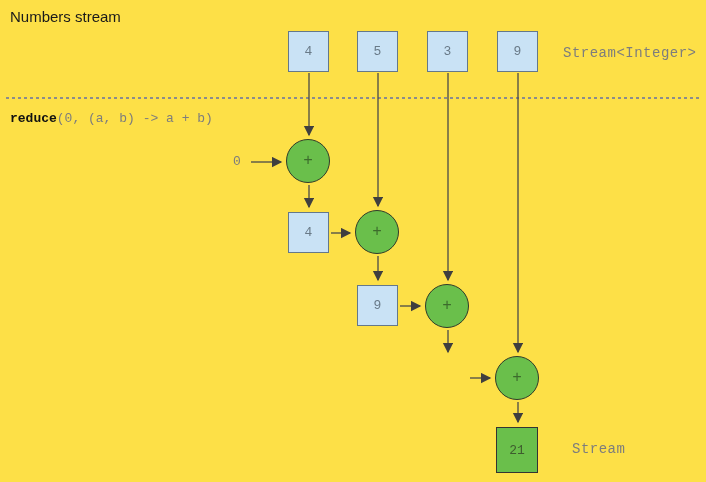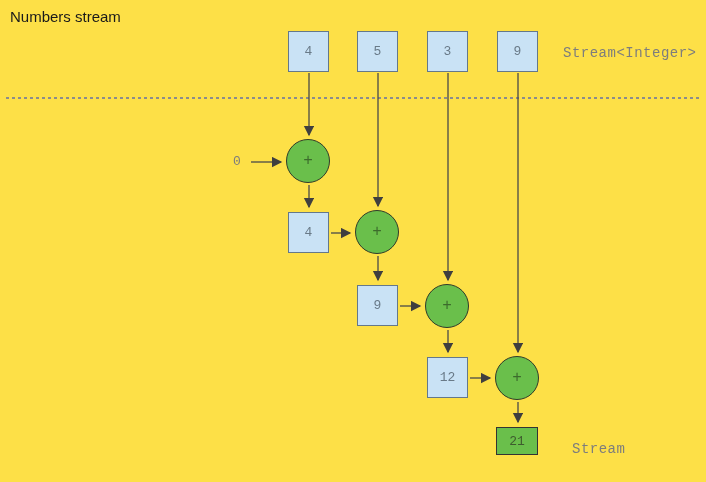--- a/index.html
+++ b/index.html
@@ -63,21 +63,21 @@
     border: 1.5px solid #64788a;
     display: flex;
     align-items: center;
     justify-content: center;
     font-family: "Liberation Mono", monospace;
     font-size: 13px;
     color: #697a88;
   }
   .node-box.result {
     width: 42px;
-    height: 28px;
+    height: 46px;
     background: #6abf4b;
     border: 1.5px solid #333333;
     color: #3e5c2e;
   }
   .op-circle {
     position: absolute;
     width: 44px;
     height: 44px;
     border-radius: 50%;
     background: #6abf4b;
@@ -112,20 +112,21 @@
     <span>3</span>
   </div>
   <div class="node-box" style="left:497px; top:31px;">
     <span>9</span>
   </div>
 
   <div class="type-label" style="left:563px; top:45px;">Stream&lt;Integer&gt;</div>
 
   <div class="dashed-line"></div>
 
+  <div class="reduce-expr"><span class="kw">reduce</span><span>(0, (a, b) -&gt; a + b)</span></div>
 
   <div class="seed-label">0</div>
 
   <div class="op-circle" style="left:286px; top:139px;">
     <span>+</span>
   </div>
   <div class="op-circle" style="left:355px; top:210px;">
     <span>+</span>
   </div>
   <div class="op-circle" style="left:425px; top:284px;">
@@ -133,23 +134,20 @@
   </div>
   <div class="op-circle" style="left:495px; top:356px;">
     <span>+</span>
   </div>
 
   <div class="node-box" style="left:288px; top:212px;">
     <span>4</span>
   </div>
   <div class="node-box" style="left:357px; top:285px;">
     <span>9</span>
-  </div>
-  <div class="node-box" style="left:427px; top:357px;">
-    <span>12</span>
   </div>
 
   <div class="node-box result" style="left:496px; top:427px;">
     <span>21</span>
   </div>
 
   <div class="type-label" style="left:572px; top:441px;">Stream</div>
 
   <svg class="connectors" width="706" height="482">
     <defs>

